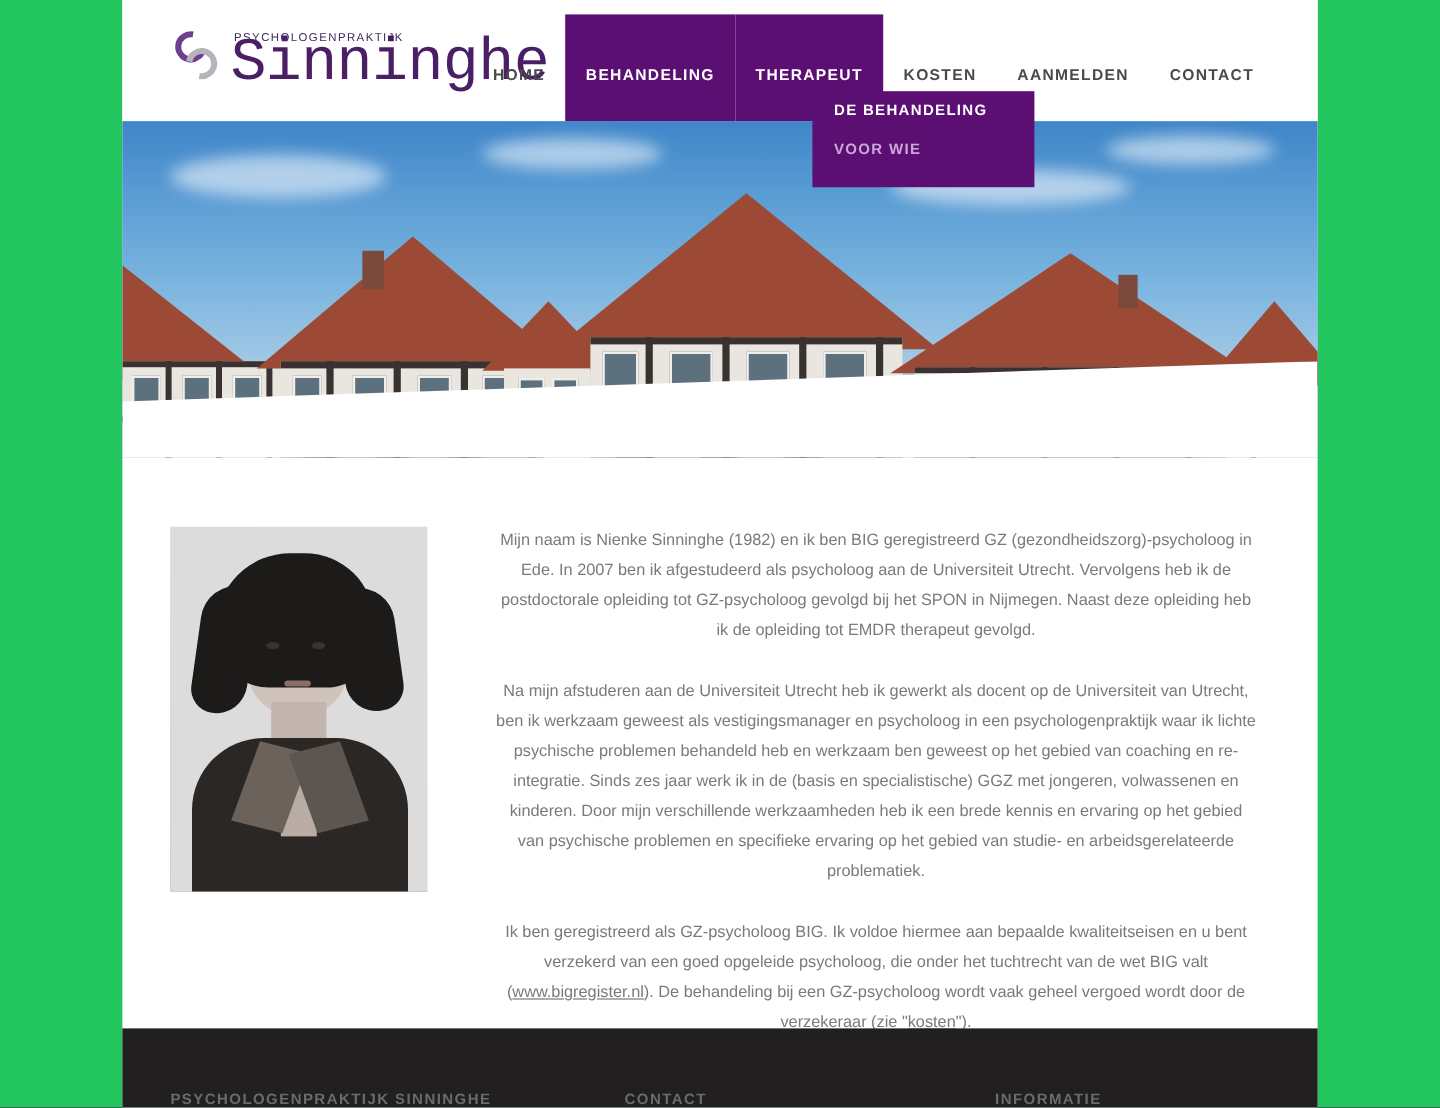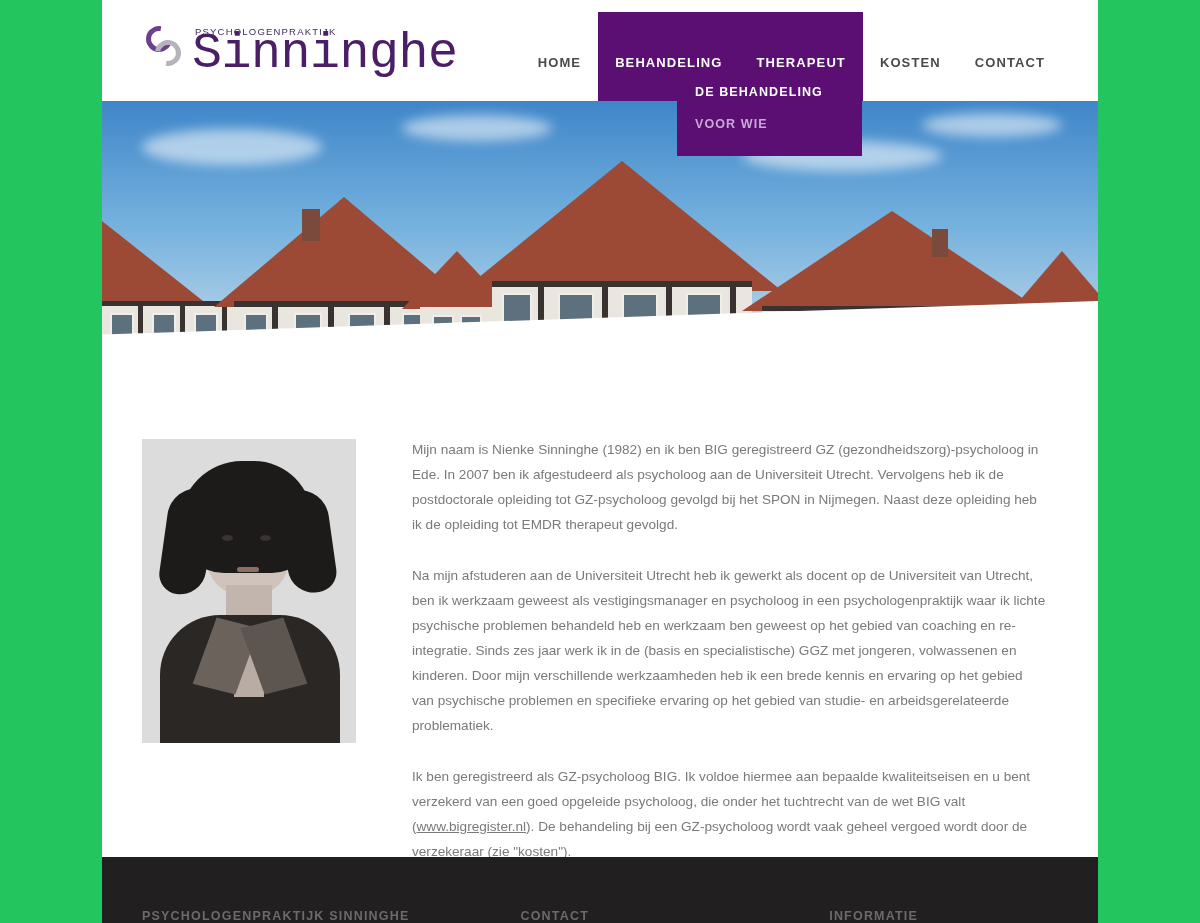--- a/index.html
+++ b/index.html
@@ -269,20 +269,21 @@
     color: #2d2d2d;
     font-weight: 400;
     margin: 0 0 26px 0;
     text-transform: uppercase;
   }
   .para {
     font-size: 13.6px;
     line-height: 25px;
     color: #7a7a7a;
     margin: 0 0 26px 0;
+    text-align: center;
   }
   .para a {
     color: #7a7a7a;
     text-decoration: underline;
   }
 
   
   .footer {
     position: absolute;
     left: 102px; top: 857px;
@@ -326,20 +327,21 @@
           <div class="logo-sub">PSYCHOLOGENPRAKTIJK</div>
           <div class="logo-name">Sinninghe</div>
         </div>
       </div>
 
       <div class="nav">
         <div class="nav-item">HOME</div>
         <div class="nav-item active">BEHANDELING</div>
         <div class="nav-item hl">THERAPEUT</div>
         <div class="nav-item">KOSTEN</div>
+        <div class="nav-item">AANMELDEN</div>
         <div class="nav-item">CONTACT</div>
       </div>
 
       <div class="dropdown">
         <div class="dd-item">DE BEHANDELING</div>
         <div class="dd-item dim">VOOR WIE</div>
       </div>
     </div>
 
     <div class="hero">

